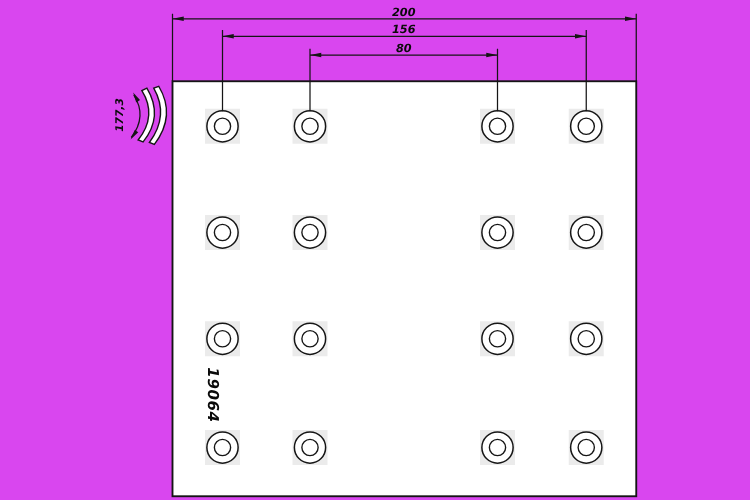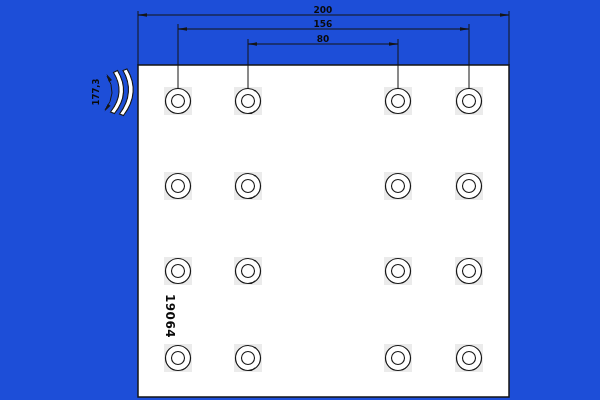--- a/index.html
+++ b/index.html
@@ -1,21 +1,22 @@
 <!DOCTYPE html>
 <html><head>
 <meta charset="utf-8">
 <style>
   html,body{margin:0;padding:0;background:#ffffff;}
   .canvas{
     position:relative;
     width:600px;height:400px;
-    background:#1d4ed8;
+    background:#d946ef;
     overflow:hidden;
     font-family:"DejaVu Sans","Liberation Sans",sans-serif;
+    font-style:italic;
   }
   svg{display:block;}
   svg text{
     font-family:"DejaVu Sans","Liberation Sans",sans-serif;
     font-weight:700;
     fill:#0a0a0a;
   }
   .dim-label{font-size:9px;}
   .arc-label{font-size:8.5px;}
   .part-label{font-size:12px;letter-spacing:0.5px;}

